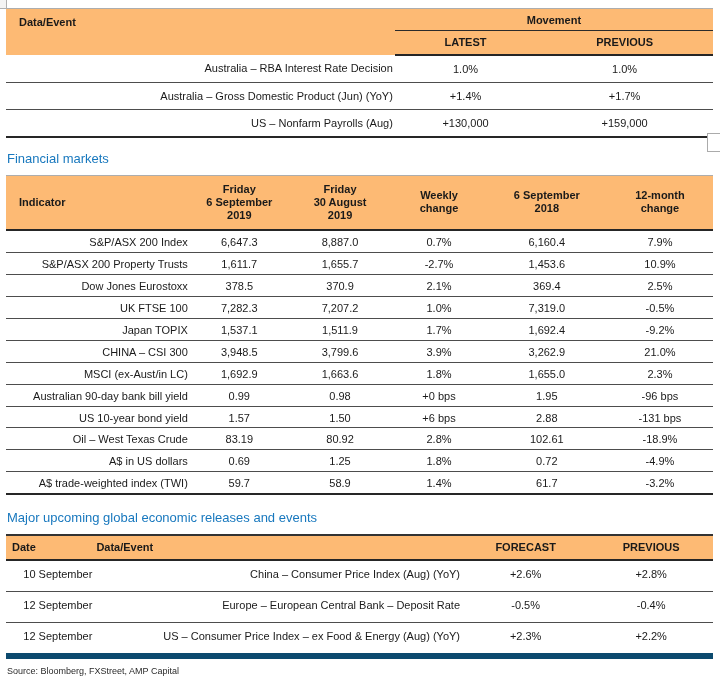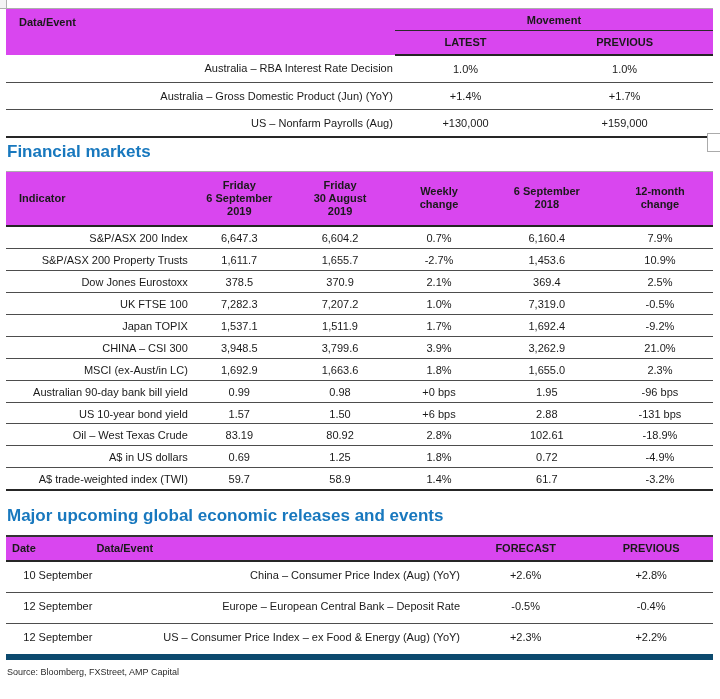--- a/index.html
+++ b/index.html
@@ -10,21 +10,21 @@
     color: #1a1a1a;
     position: relative;
     overflow: hidden;
   }
   .page { padding: 8px 7px 0 6px; }
 
   table { width: 100%; border-collapse: collapse; table-layout: fixed; }
   th, td { font-size: 11px; line-height: 1.18; }
 
   thead th {
-    background: #d946ef;
+    background: #fdba74;
     font-weight: bold;
     text-align: center;
     vertical-align: middle;
     padding: 5px 12px;
     white-space: pre-line;
   }
   thead tr:last-child th { border-bottom: 2px solid #262626; }
   th.left-h { text-align: left; padding-left: 13px; }
 
   td {
@@ -46,23 +46,23 @@
   .fm-table thead th { padding-top: 7px; padding-bottom: 7px; }
   .fm-table td { padding-top: 5px; padding-bottom: 3px; }
 
   
   .up-table { border-top: 2px solid #333333; border-bottom: 6px solid #0c4a6e; }
   .up-table td { padding-top: 7px; padding-bottom: 10px; }
   .up-table td.label { padding-left: 12px; }
 
   .section-heading {
     color: #1878be;
-    font-size: 17px;
-    font-weight: bold;
-    margin: 4px 0 9px 1px;
+    font-size: 13px;
+    font-weight: normal;
+    margin: 13px 0 9px 1px;
   }
   .section-heading.second { margin-top: 15px; }
 
   .source-line {
     font-size: 9px;
     color: #2b2b2b;
     margin: 7px 0 0 1px;
   }
 
   
@@ -149,21 +149,21 @@
         <th>6 September
 2018</th>
         <th>12-month
 change</th>
       </tr>
     </thead>
     <tbody>
       <tr>
           <td class="label">S&amp;P/ASX 200 Index</td>
           <td>6,647.3</td>
-          <td>6,604.2</td>
+          <td>8,887.0</td>
           <td>0.7%</td>
           <td>6,160.4</td>
           <td>7.9%</td>
         </tr>
         <tr>
           <td class="label">S&amp;P/ASX 200 Property Trusts</td>
           <td>1,611.7</td>
           <td>1,655.7</td>
           <td>-2.7%</td>
           <td>1,453.6</td>

